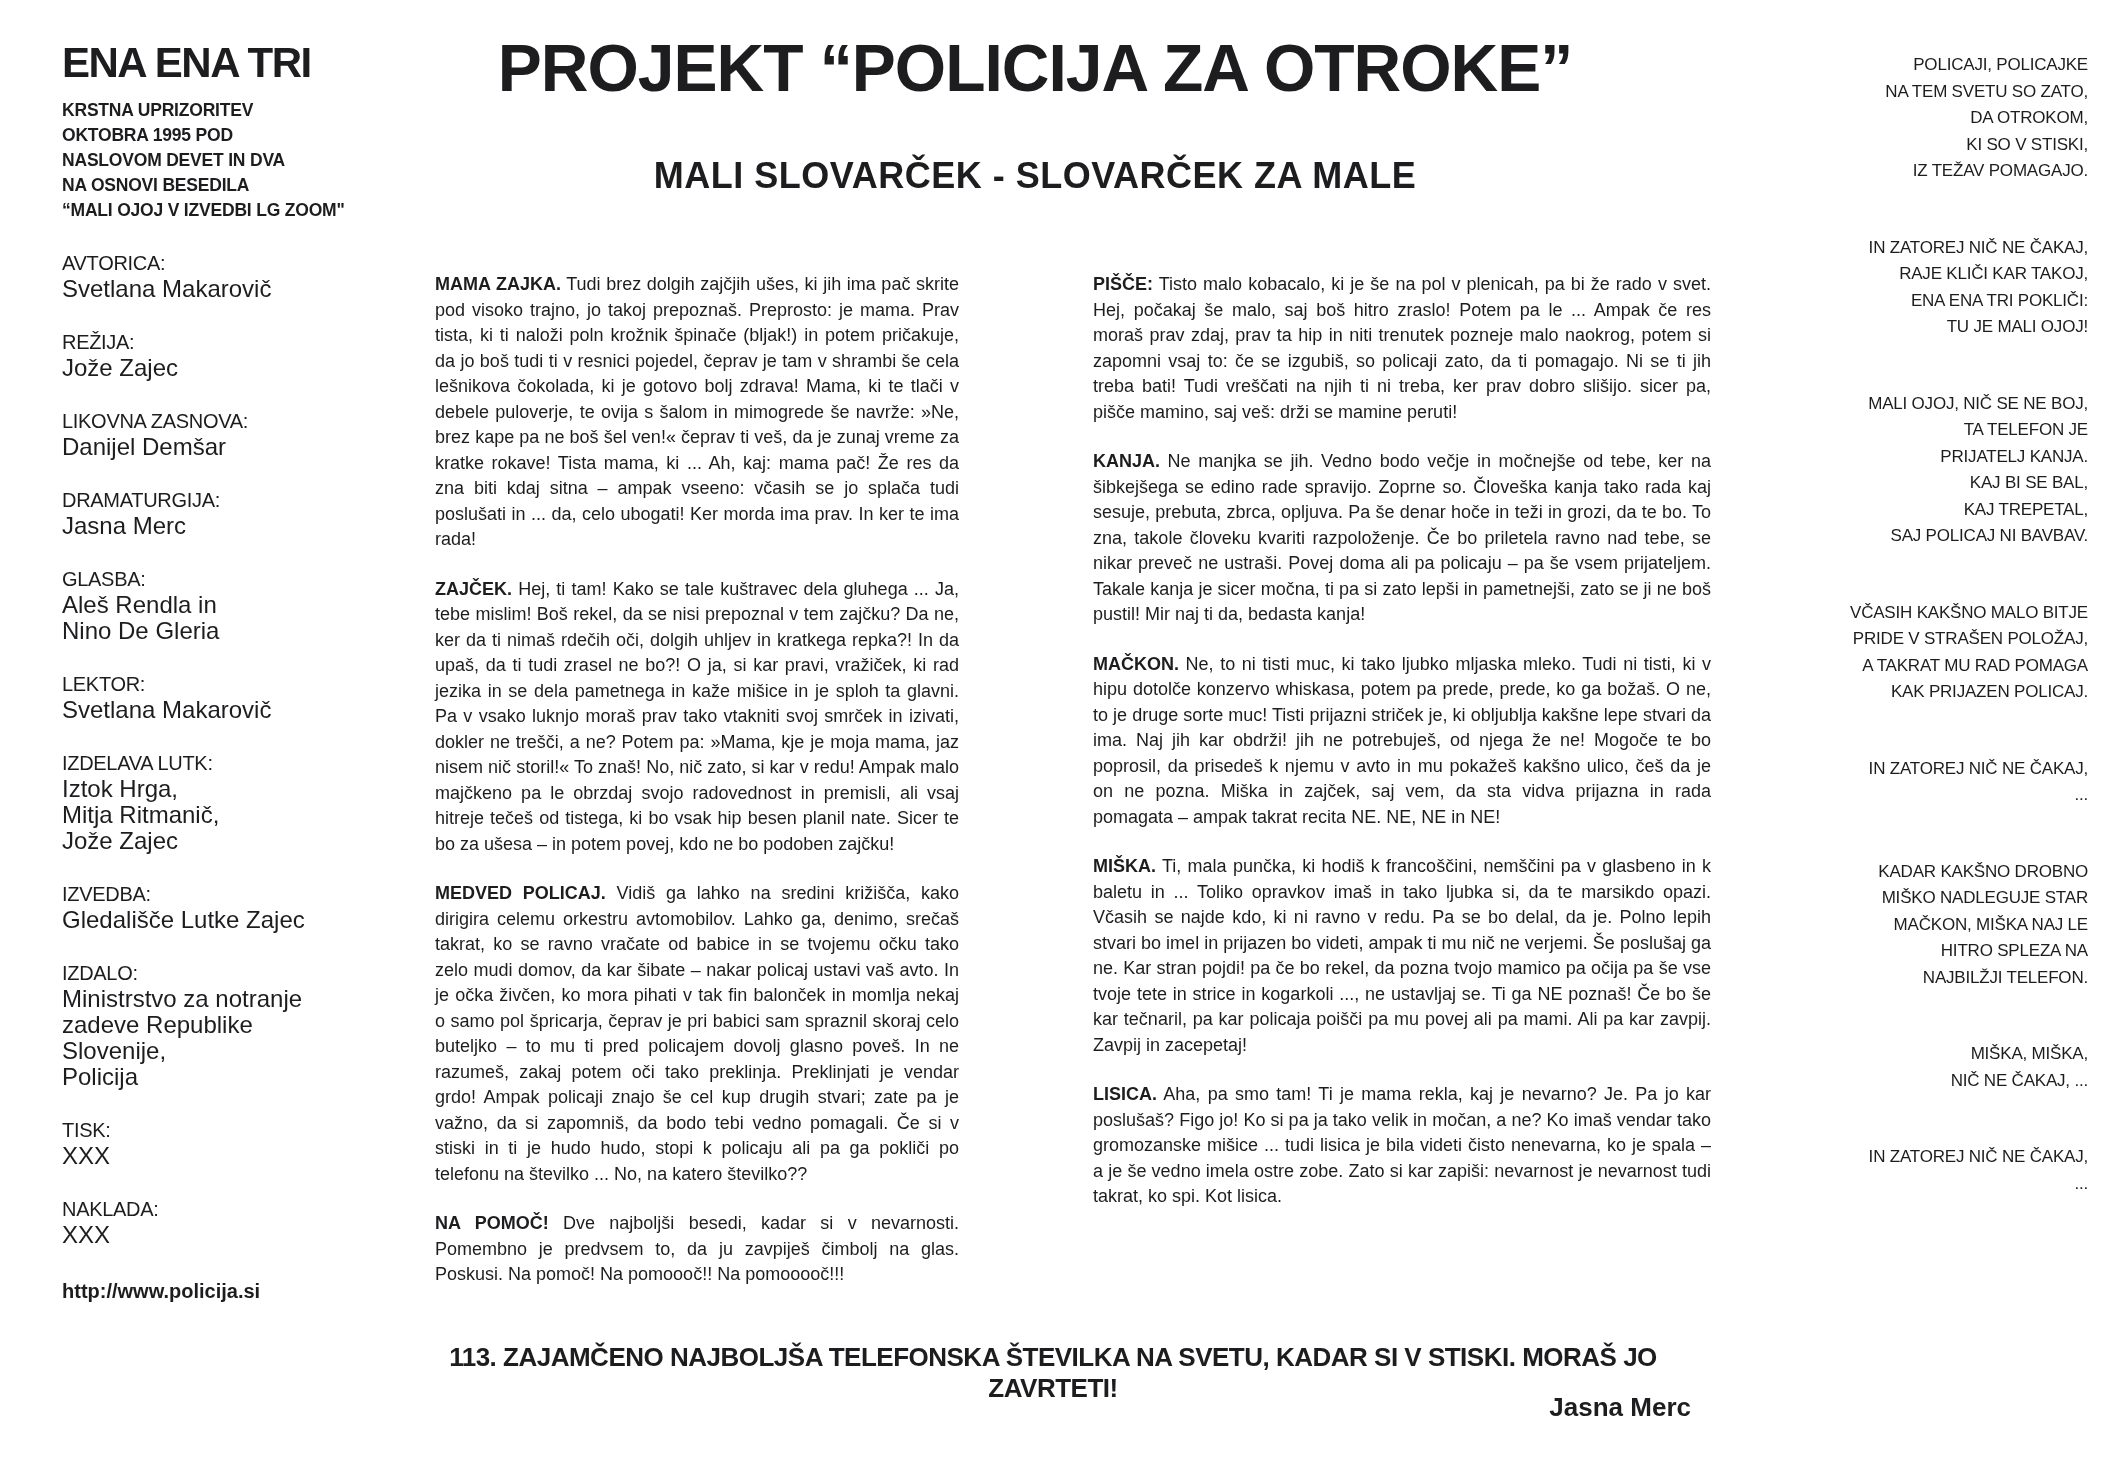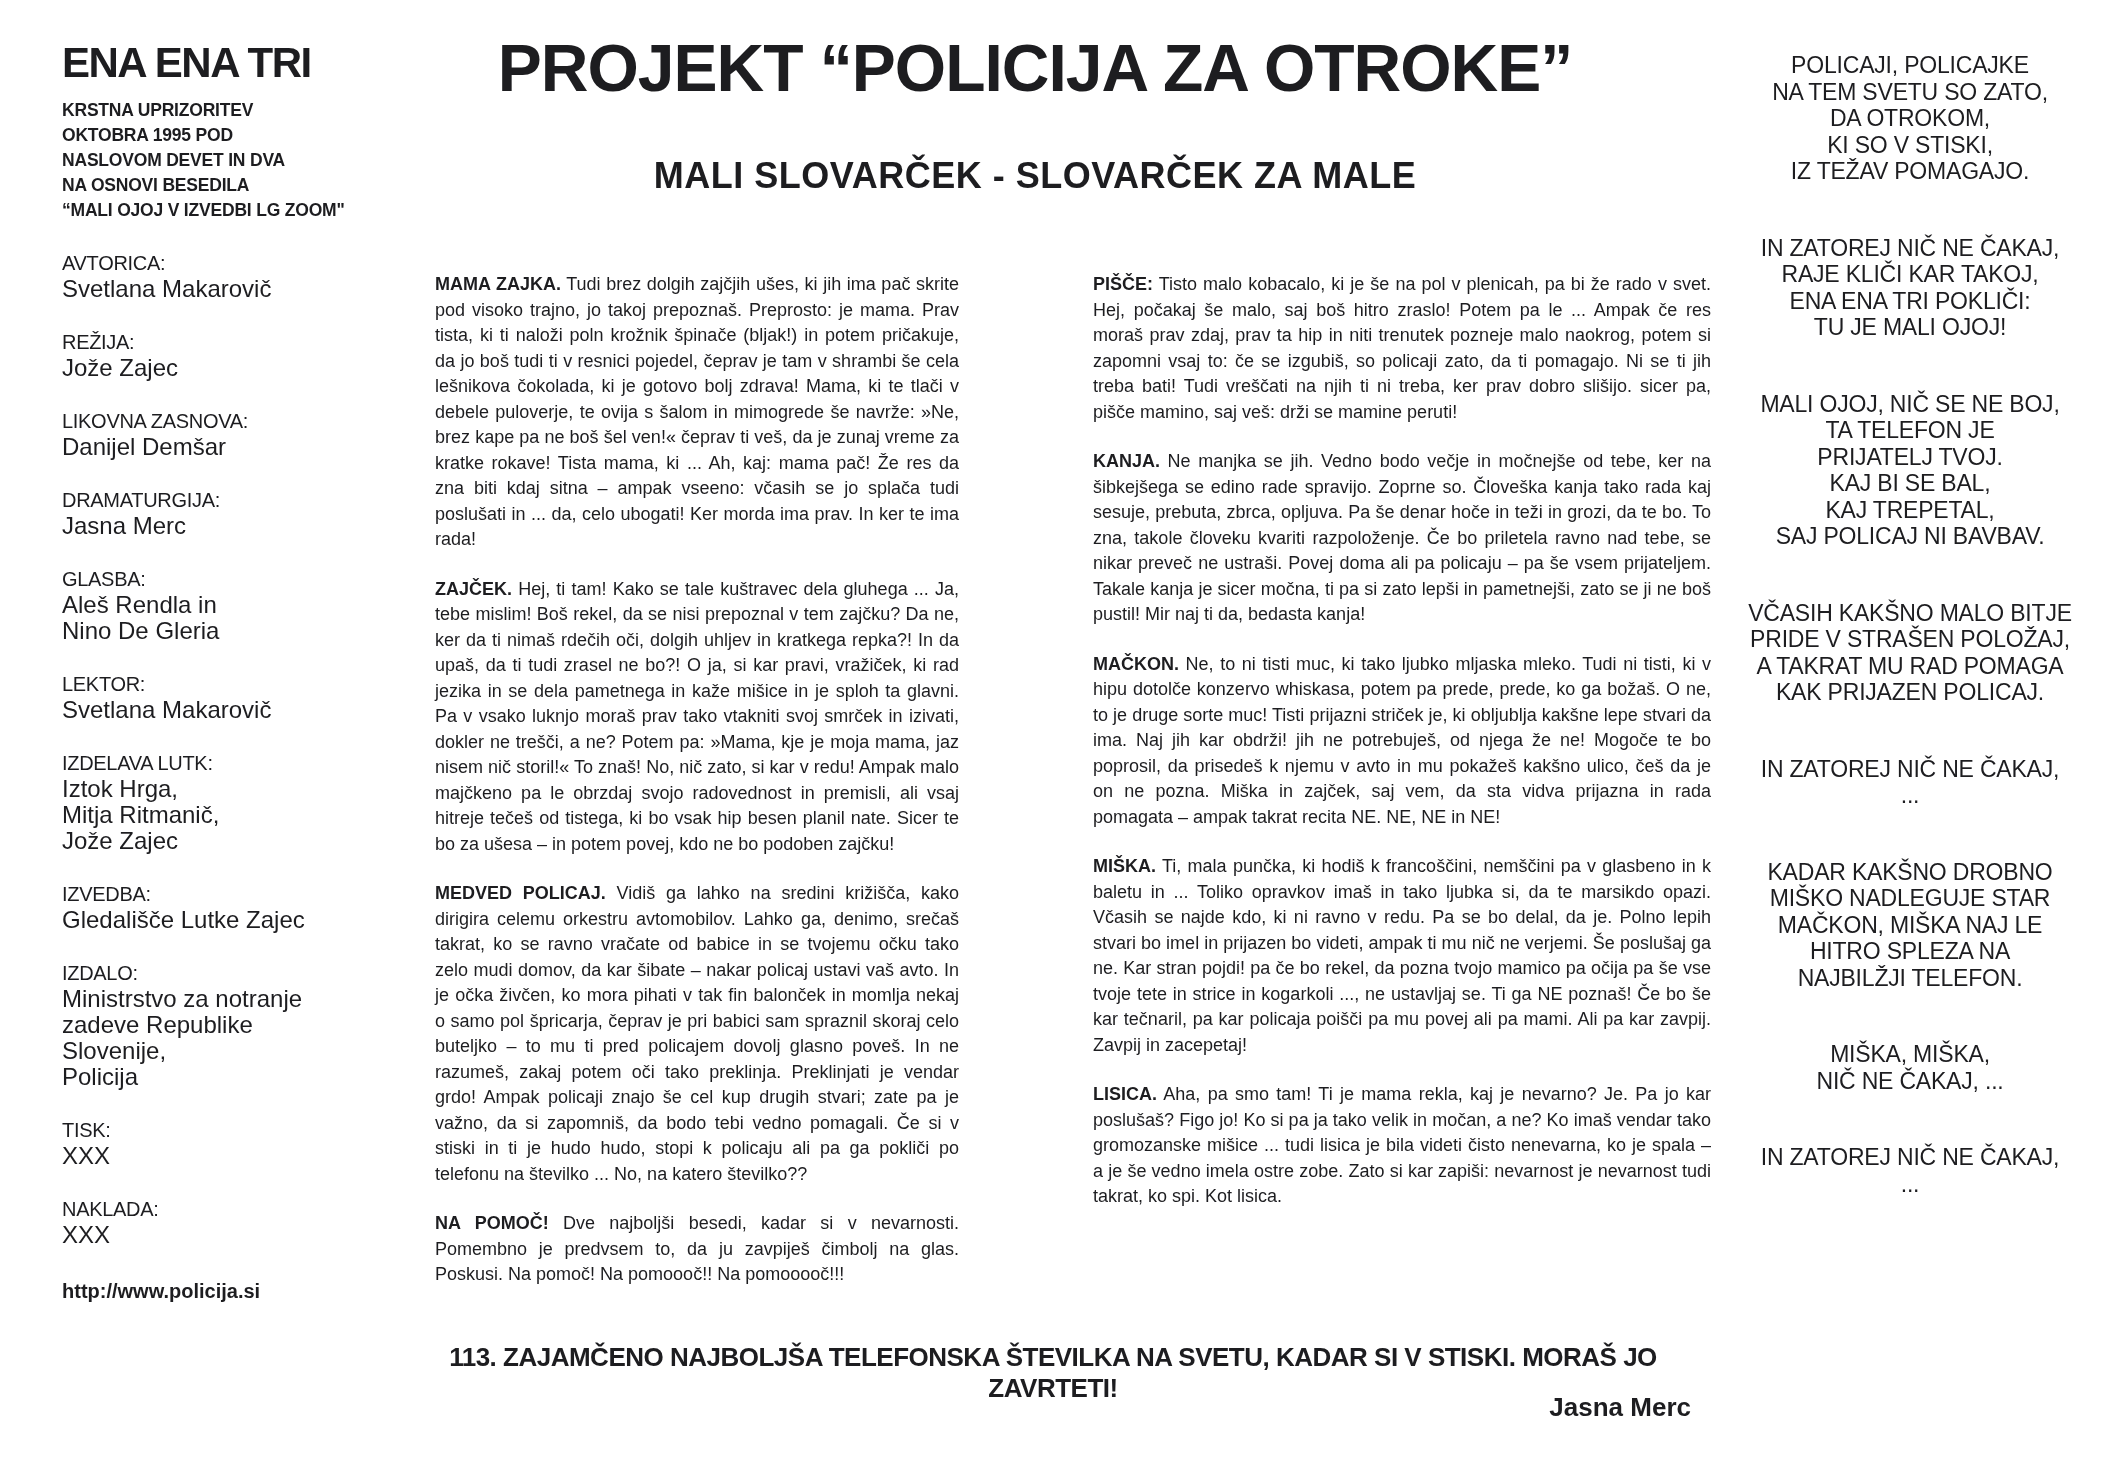--- a/index.html
+++ b/index.html
@@ -28,21 +28,21 @@
   .dict-col2{width:618px;flex:none;}
   .entry{font-size:18px;line-height:25.5px;text-align:justify;margin:0 0 24px 0;}
   .entry .term{font-weight:bold;}
   
   .footer-line{position:absolute;left:415px;top:1342px;width:1276px;text-align:center;
     font-weight:bold;font-size:26px;letter-spacing:-0.5px;}
   .signature{position:absolute;left:415px;top:1392px;width:1276px;text-align:right;
     font-weight:bold;font-size:26px;}
   
   .poems{position:absolute;left:1732px;top:52px;width:356px;text-align:center;}
-  .stanza{font-size:23px;line-height:26.5px;white-space:pre-line;margin:0 0 50px 0;letter-spacing:-0.2px;}
+  .stanza{font-size:17px;line-height:26.5px;white-space:pre-line;margin:0 0 50px 0;letter-spacing:-0.2px;text-align:right;}
 </style>
 </head>
 <body>
 
 <div class="sidebar">
   <h1 class="sb-title">ENA ENA TRI</h1>
   <div class="sb-sub">KRSTNA UPRIZORITEV
 OKTOBRA 1995 POD
 NASLOVOM DEVET IN DVA
 NA OSNOVI BESEDILA
@@ -131,21 +131,21 @@
 NA TEM SVETU SO ZATO,
 DA OTROKOM,
 KI SO V STISKI,
 IZ TEŽAV POMAGAJO.</div>
   <div class="stanza">IN ZATOREJ NIČ NE ČAKAJ,
 RAJE KLIČI KAR TAKOJ,
 ENA ENA TRI POKLIČI:
 TU JE MALI OJOJ!</div>
   <div class="stanza">MALI OJOJ, NIČ SE NE BOJ,
 TA TELEFON JE
-PRIJATELJ TVOJ.
+PRIJATELJ KANJA.
 KAJ BI SE BAL,
 KAJ TREPETAL,
 SAJ POLICAJ NI BAVBAV.</div>
   <div class="stanza">VČASIH KAKŠNO MALO BITJE
 PRIDE V STRAŠEN POLOŽAJ,
 A TAKRAT MU RAD POMAGA
 KAK PRIJAZEN POLICAJ.</div>
   <div class="stanza">IN ZATOREJ NIČ NE ČAKAJ,
 ...</div>
   <div class="stanza">KADAR KAKŠNO DROBNO

